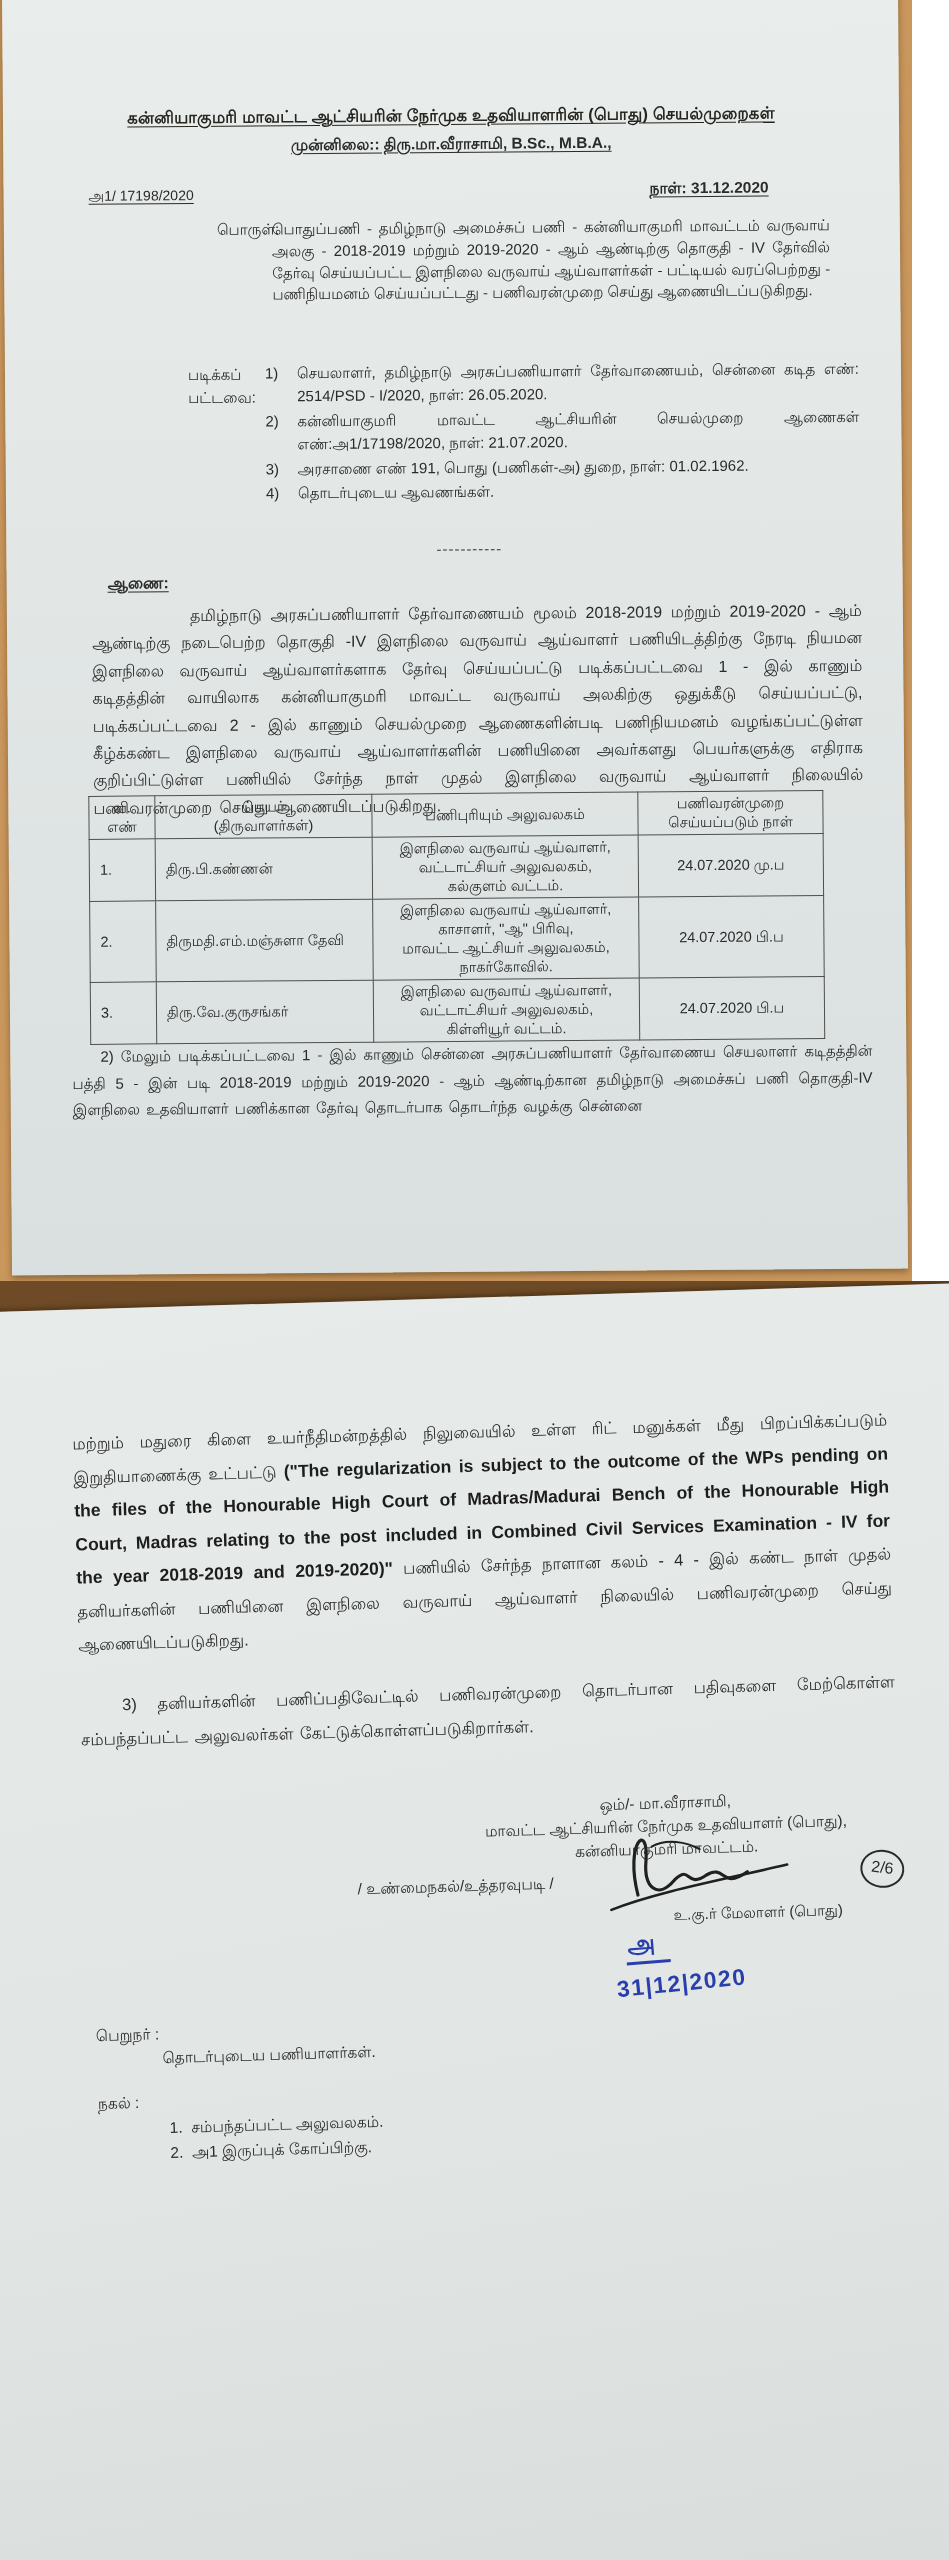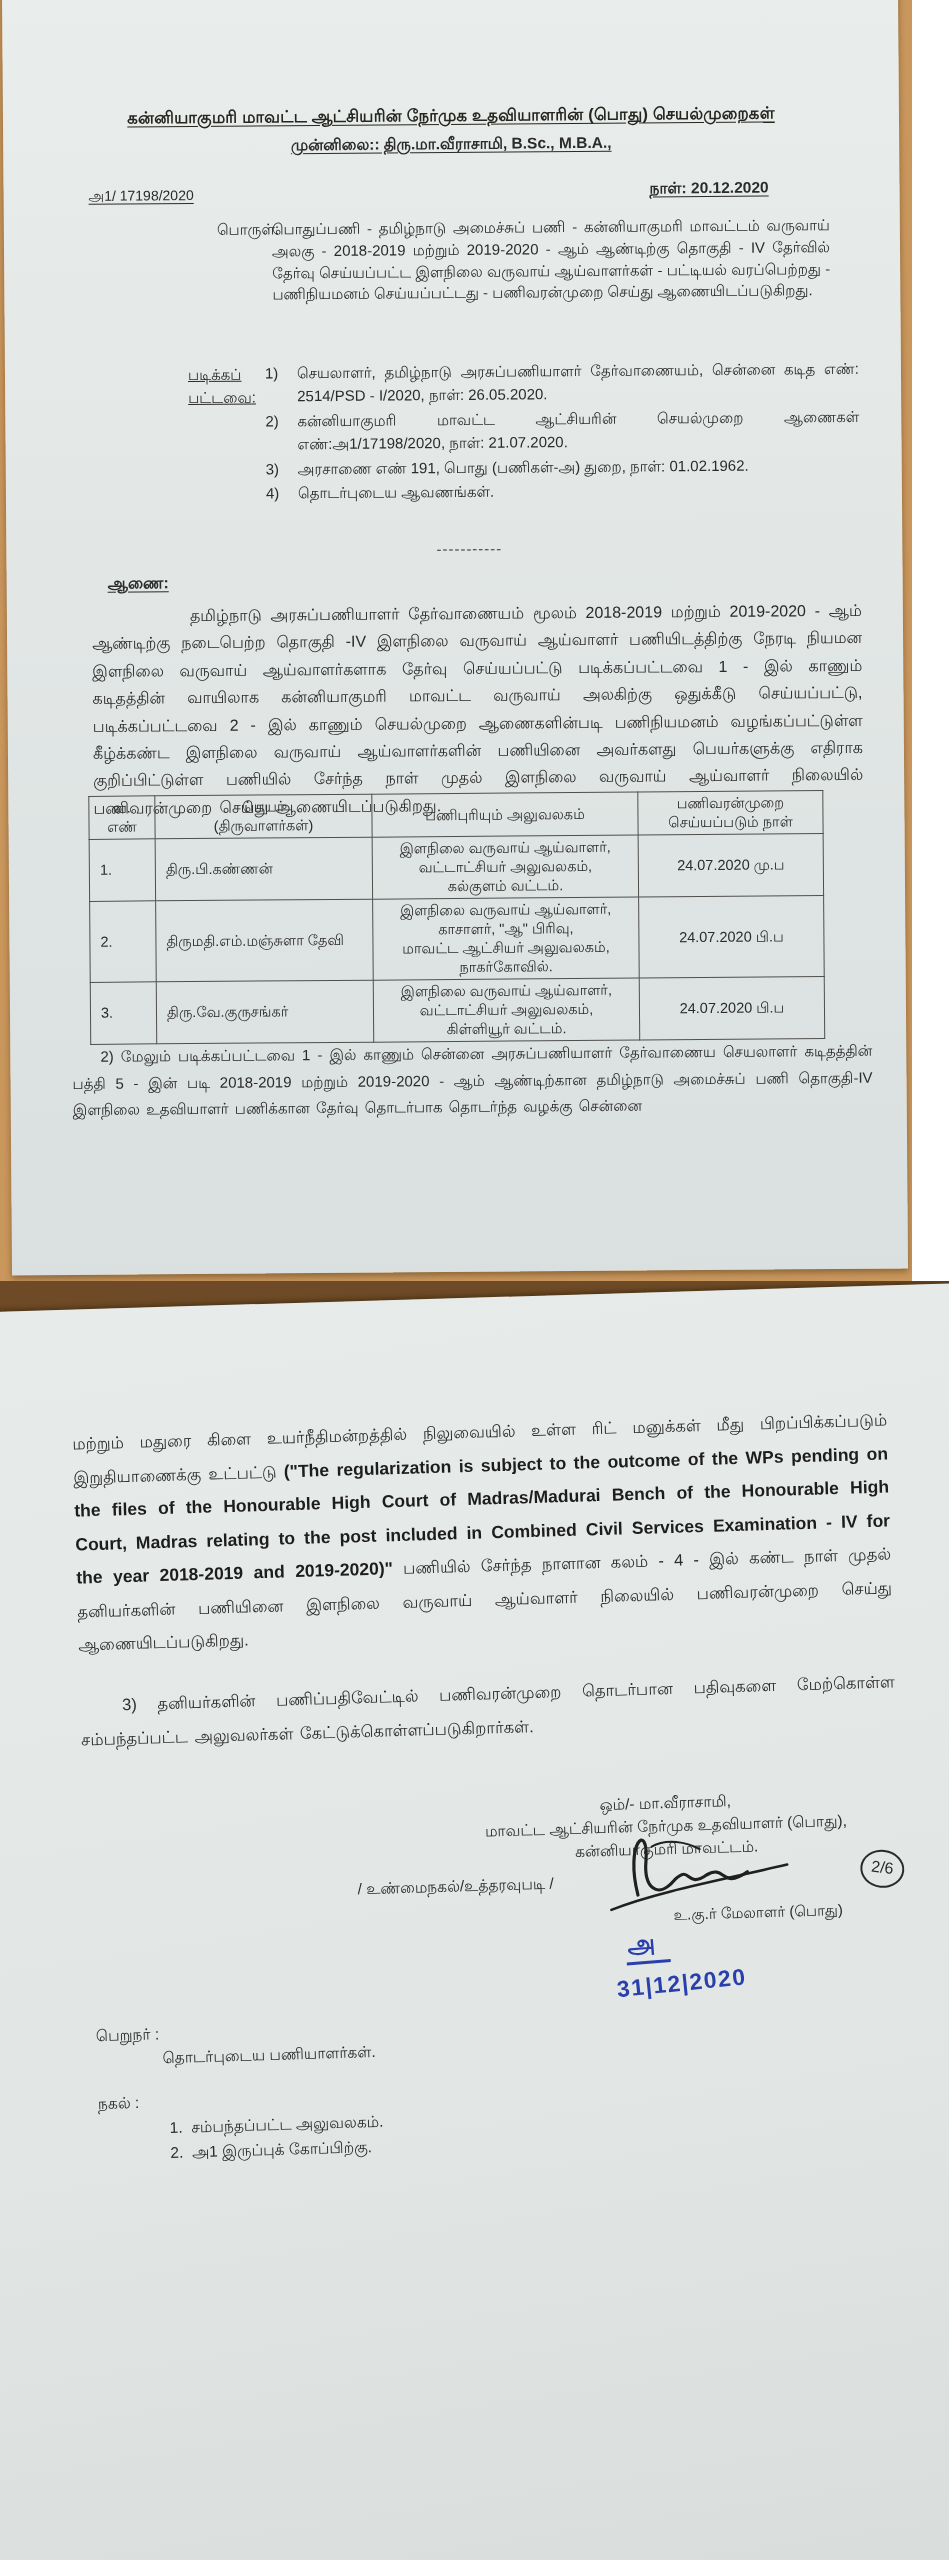--- a/index.html
+++ b/index.html
@@ -56,26 +56,26 @@
 </head>
 <body>
 
 <div class="photo1">
   <div class="paper1">
 
     <div class="abs center h1 u" style="left:0;top:118px;width:100%;">கன்னியாகுமரி மாவட்ட ஆட்சியரின் நேர்முக உதவியாளரின் (பொது) செயல்முறைகள்</div>
     <div class="abs center u" style="left:0;top:147px;width:100%;font-size:15.5px;font-weight:700;">முன்னிலை:: திரு.மா.வீராசாமி, B.Sc., M.B.A.,</div>
 
     <div class="abs u" style="left:85px;top:197px;font-size:14px;">அ1/ 17198/2020</div>
-    <div class="abs u" style="left:646px;top:193px;font-size:15.5px;font-weight:700;">நாள்: 20.12.2020</div>
+    <div class="abs u" style="left:646px;top:193px;font-size:15.5px;font-weight:700;">நாள்: 31.12.2020</div>
 
     <div class="abs t15" style="left:213px;top:229px;text-align:right;">பொருள்:</div>
     <div class="abs t15 justify" style="left:268px;top:229px;width:558px;">பொதுப்பணி - தமிழ்நாடு அமைச்சுப் பணி - கன்னியாகுமரி மாவட்டம் வருவாய் அலகு - 2018-2019 மற்றும் 2019-2020 - ஆம் ஆண்டிற்கு தொகுதி - IV தேர்வில் தேர்வு செய்யப்பட்ட இளநிலை வருவாய் ஆய்வாளர்கள் - பட்டியல் வரப்பெற்றது - பணிநியமனம் செய்யப்பட்டது - பணிவரன்முறை செய்து ஆணையிடப்படுகிறது.</div>
 
-    <div class="abs read pre" style="left:183px;top:373px;text-decoration:underline;">படிக்கப்
+    <div class="abs read pre" style="left:183px;top:373px;">படிக்கப்
 பட்டவை:</div>
 
     <div class="abs" style="left:260px;top:372px;width:594px;">
       <div class="readrow read">
         <span class="readnum">1)</span>
         <span class="justify">செயலாளர், தமிழ்நாடு அரசுப்பணியாளர் தேர்வாணையம், சென்னை கடித எண்: 2514/PSD - I/2020, நாள்: 26.05.2020.</span>
       </div>
       <div class="readrow read">
         <span class="readnum">2)</span>
         <span class="justify">கன்னியாகுமரி மாவட்ட ஆட்சியரின் செயல்முறை ஆணைகள் எண்:அ1/17198/2020, நாள்: 21.07.2020.</span>

